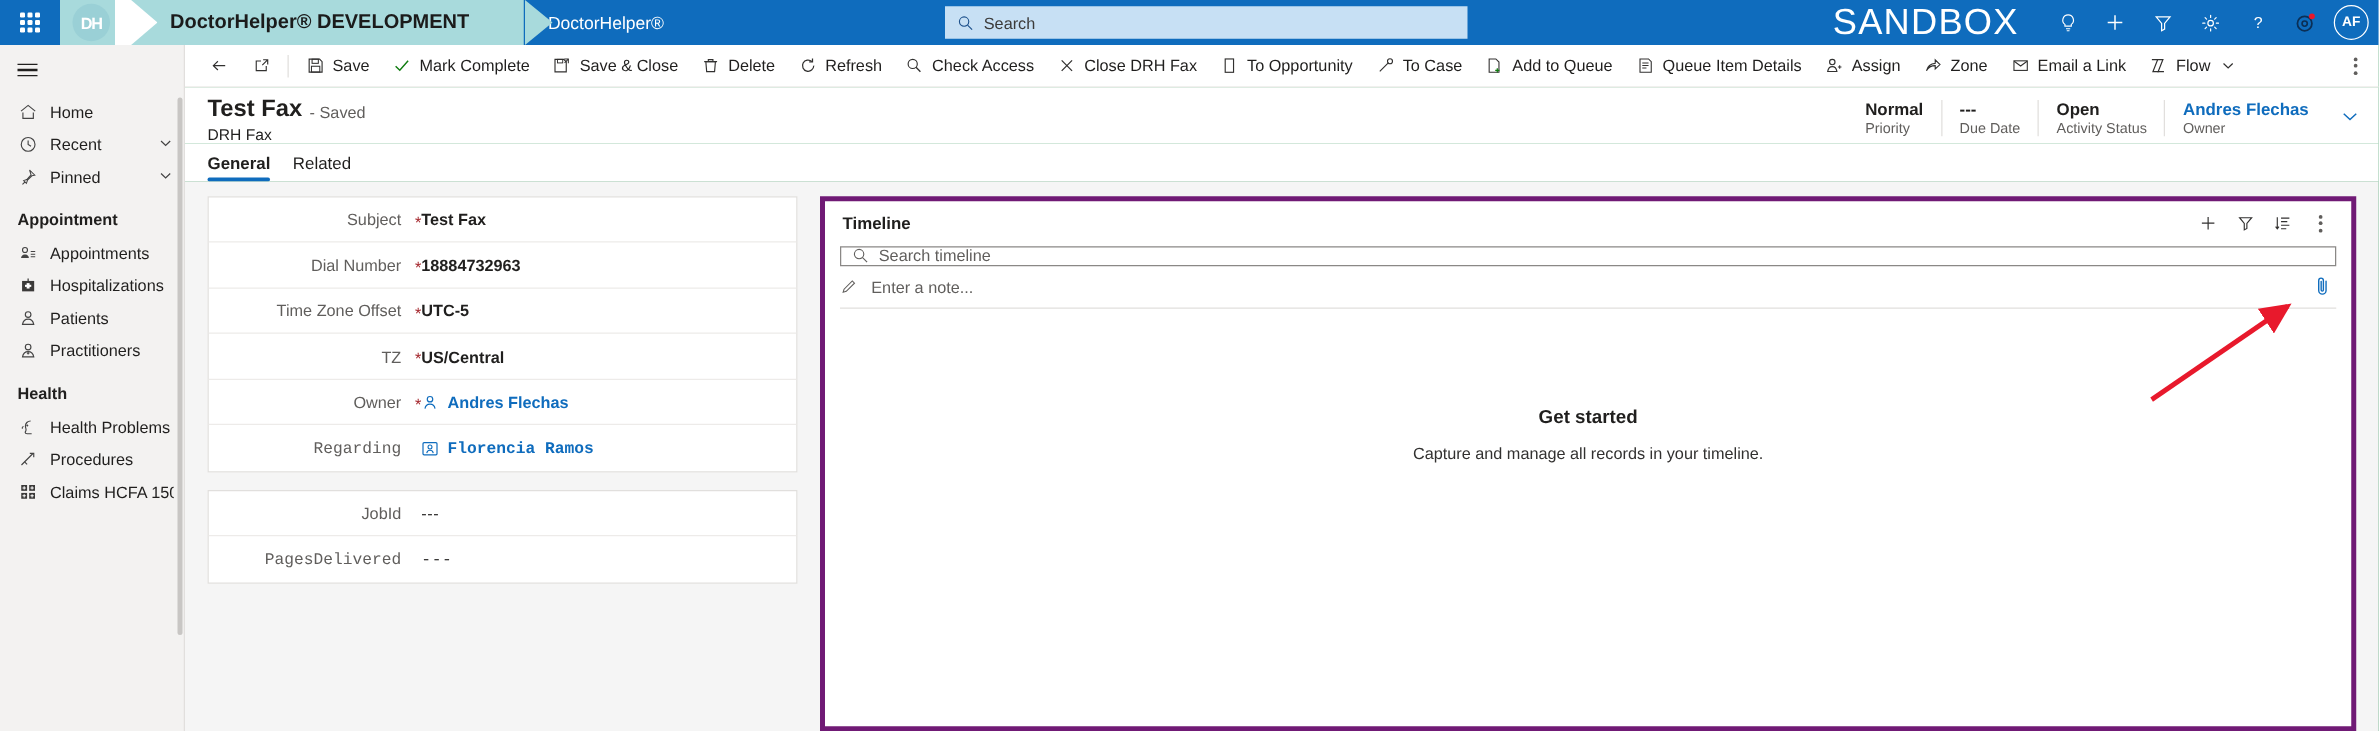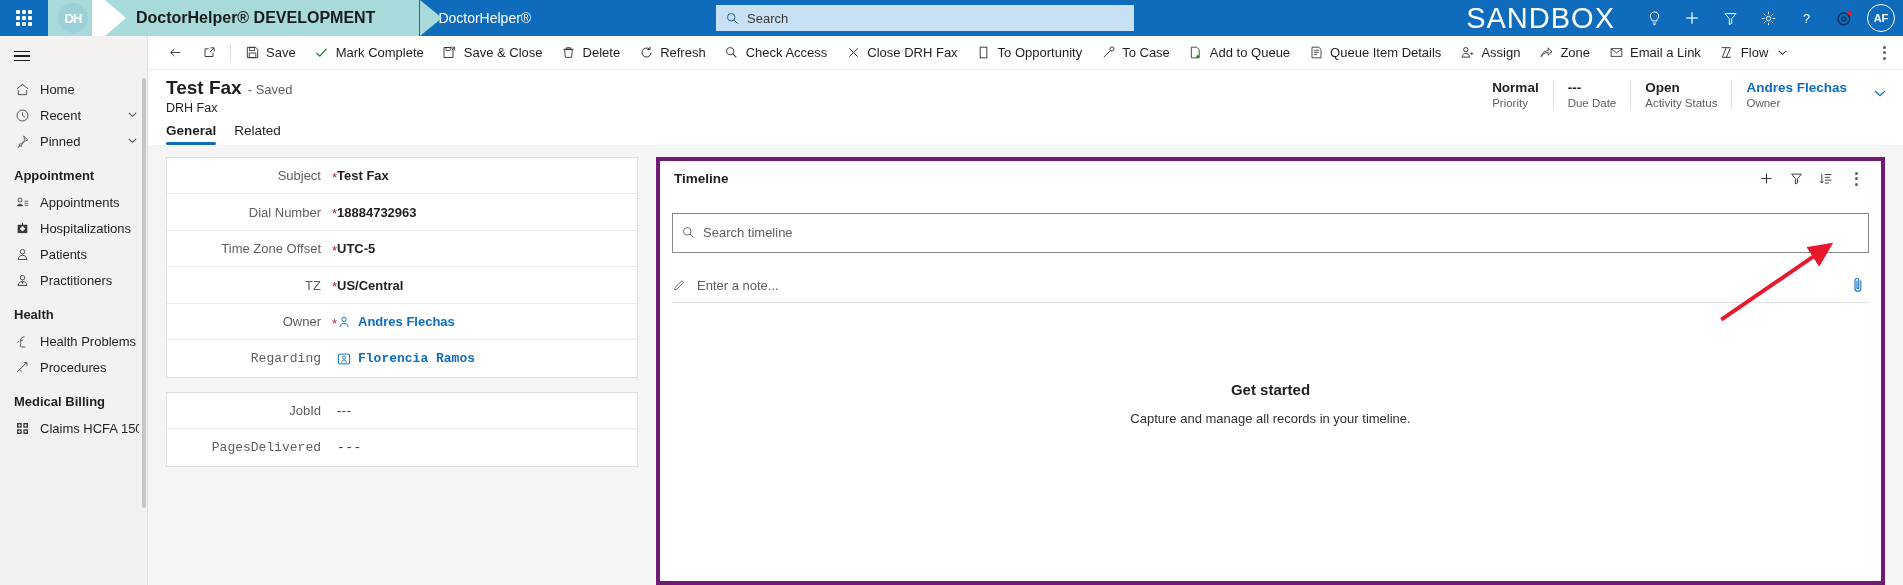--- a/index.html
+++ b/index.html
@@ -78,21 +78,21 @@
     color: #fff;
     font-size: 14px;
     padding: 0 16px;
     white-space: nowrap;
     border-left: 1px solid rgba(255,255,255,.45);
     height: 22px; display:flex; align-items:center;
     margin-left: 2px;
   }
   .topbar-search {
     position: absolute;
-    left: 716px;
+    left: 756px;
     width: 418px;
     height: 26px;
     background: #c7e0f4;
     display: flex; align-items: center;
     padding: 0 10px;
     gap: 8px;
   }
   .topbar-search .ph { color: #3b3a39; font-size: 13px; }
   .topbar-right {
     position: absolute; right: 0; top: 0;
@@ -304,22 +304,22 @@
     flex-shrink: 0;
   }
   .tl-title { font-size: 13.5px; font-weight: bold; color: #201f1e; }
   .tl-actions { margin-left: auto; display: flex; align-items: center; gap: 4px; }
   .tl-ic {
     width: 26px; height: 26px;
     display: flex; align-items: center; justify-content: center;
     cursor: pointer;
   }
   .tl-search {
-    margin: 16px 12px;
-    height: 40px;
+    margin: 0 12px;
+    height: 16px;
     border: 1px solid #8a8886;
     display: flex; align-items: center;
     gap: 8px; padding: 0 9px;
     flex-shrink: 0;
   }
   .tl-search .ph { font-size: 13px; color: #605e5c; }
   .tl-note {
     margin: 0 12px;
     height: 34px;
     border-bottom: 1px solid #e1dfdd;
@@ -536,21 +536,20 @@
     <div class="nav-item">
       <span class="nav-ic">
         <svg width="15" height="15" viewBox="0 0 18 18">
             <path d="M2.6 14.4 13.4 3.6M10.6 3.2l3.8 0 0 3.8" fill="none" stroke="#444" stroke-width="1.1"></path>
             <path d="M5.6 11.4 8 13.8" stroke="#444" stroke-width="1.1"></path>
           </svg>
       </span>
       <span class="nav-lbl">Procedures</span>
     </div>
 
-    <div class="nav-group">Medical Billing</div>
     <div class="nav-item">
       <span class="nav-ic">
         <svg width="15" height="15" viewBox="0 0 18 18">
           <rect x="2.4" y="2.4" width="5.6" height="5.6" fill="#3b3a39"></rect>
           <rect x="10" y="2.4" width="5.6" height="5.6" fill="#3b3a39"></rect>
           <rect x="2.4" y="10" width="5.6" height="5.6" fill="#3b3a39"></rect>
           <rect x="10" y="10" width="5.6" height="5.6" fill="#3b3a39"></rect>
           <path d="M5.2 3.6v3.2M3.6 5.2h3.2M12.8 3.6v3.2M11.2 5.2h3.2M5.2 11.2v3.2M3.6 12.8h3.2M12.8 11.2v3.2M11.2 12.8h3.2" stroke="#fff" stroke-width="1"></path>
         </svg>
       </span>

